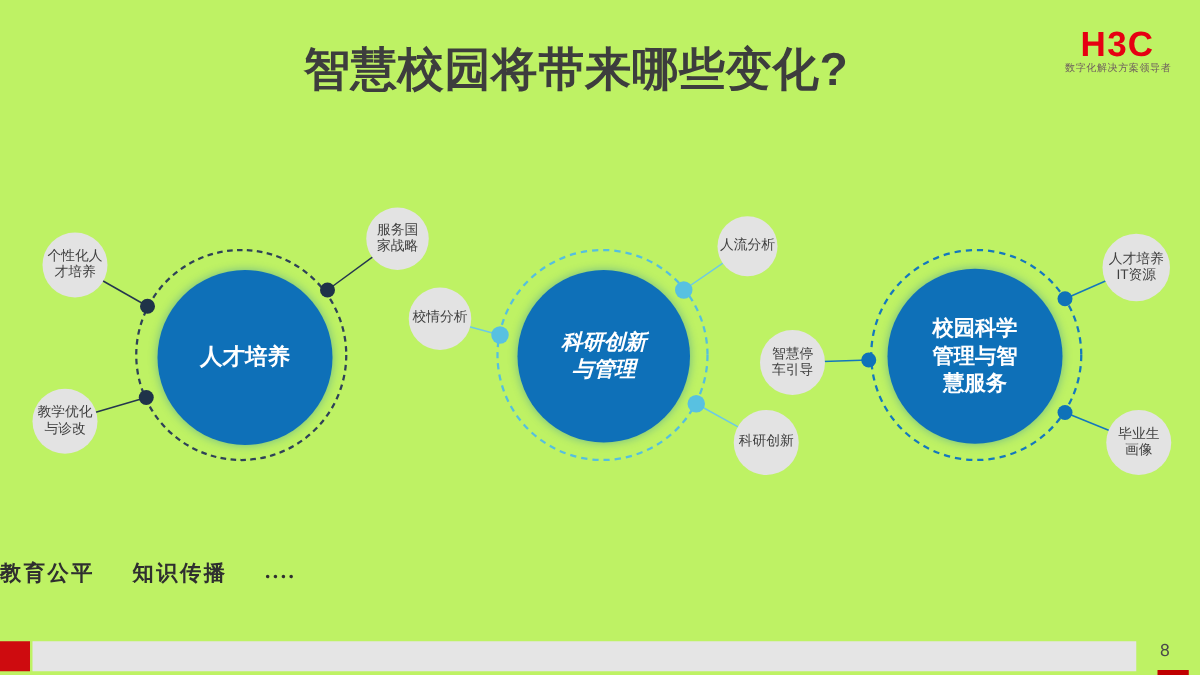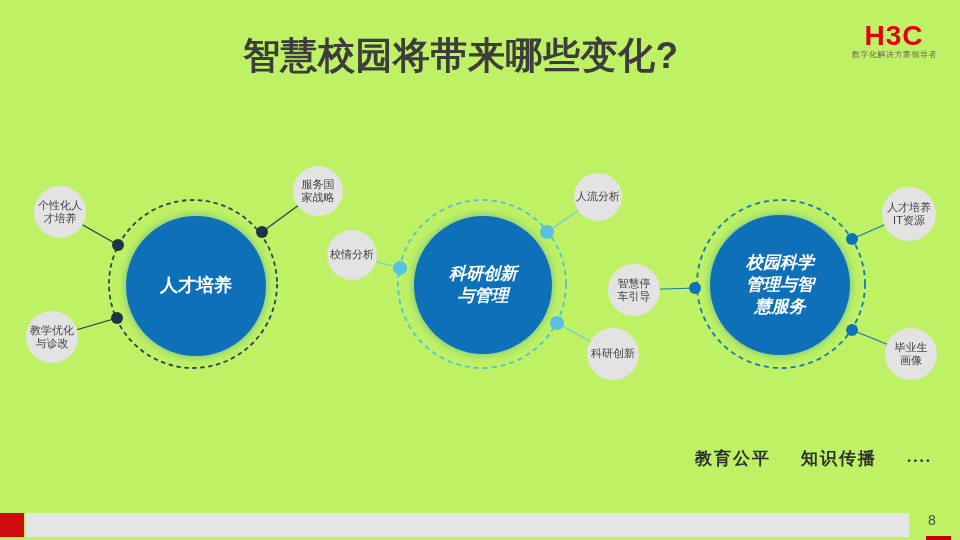--- a/index.html
+++ b/index.html
@@ -19,39 +19,39 @@
   
   .diagram-svg{position:absolute;left:0;top:0;width:960px;height:540px;z-index:1;pointer-events:none;}
   .core{
     position:absolute;z-index:3;border-radius:50%;background:#0e70b8;
     display:flex;align-items:center;justify-content:center;text-align:center;
     color:#ffffff;font-weight:800;font-size:17px;line-height:1.3;white-space:pre-line;
     box-shadow:0 0 8px rgba(14,112,184,0.45);
   }
   .core1{left:126px;top:216px;width:140px;height:140px;font-size:18px;}
   .core2{left:414px;top:216px;width:138px;height:138px;font-style:italic;}
-  .core3{left:710px;top:215px;width:140px;height:140px;font-style:italic;}
+  .core3{left:710px;top:215px;width:140px;height:140px;}
   .bubble{
     position:absolute;z-index:2;border-radius:50%;background:#e3e3e3;
     display:flex;align-items:center;justify-content:center;text-align:center;
     color:#3f3f3f;font-size:11px;line-height:1.2;white-space:pre-line;
   }
   .b1{left:34px;top:186px;width:52px;height:52px;}
   .b2{left:293px;top:166px;width:50px;height:50px;}
   .b3{left:26px;top:311px;width:52px;height:52px;}
   .b4{left:574px;top:173px;width:48px;height:48px;}
   .b5{left:327px;top:230px;width:50px;height:50px;text-align:right;}
   .b6{left:587px;top:328px;width:52px;height:52px;}
   .b7{left:882px;top:187px;width:54px;height:54px;}
   .b8{left:608px;top:264px;width:52px;height:52px;}
   .b9{left:885px;top:328px;width:52px;height:52px;}
   
   .bottom-phrases{
     position:absolute;left:0;top:447px;width:932px;z-index:2;
-    display:flex;justify-content:flex-end;gap:30px;
+    display:flex;justify-content:flex-start;gap:30px;
     font-family:"Liberation Serif","DejaVu Serif",serif;
     font-weight:700;font-size:17px;color:#2f2f2f;letter-spacing:2px;
   }
   
   .footer-red-block{position:absolute;left:0;top:513px;width:24px;height:24px;background:#ce0b0f;}
   .footer-bar{position:absolute;left:26px;top:513px;width:883px;height:24px;background:#e5e5e5;}
   .page-number{position:absolute;left:920px;top:512px;width:24px;text-align:center;font-size:14px;color:#4a4a4a;}
   .corner-red-bar{position:absolute;left:926px;top:536px;width:25px;height:4px;background:#c00000;}
 </style>
 </head>

